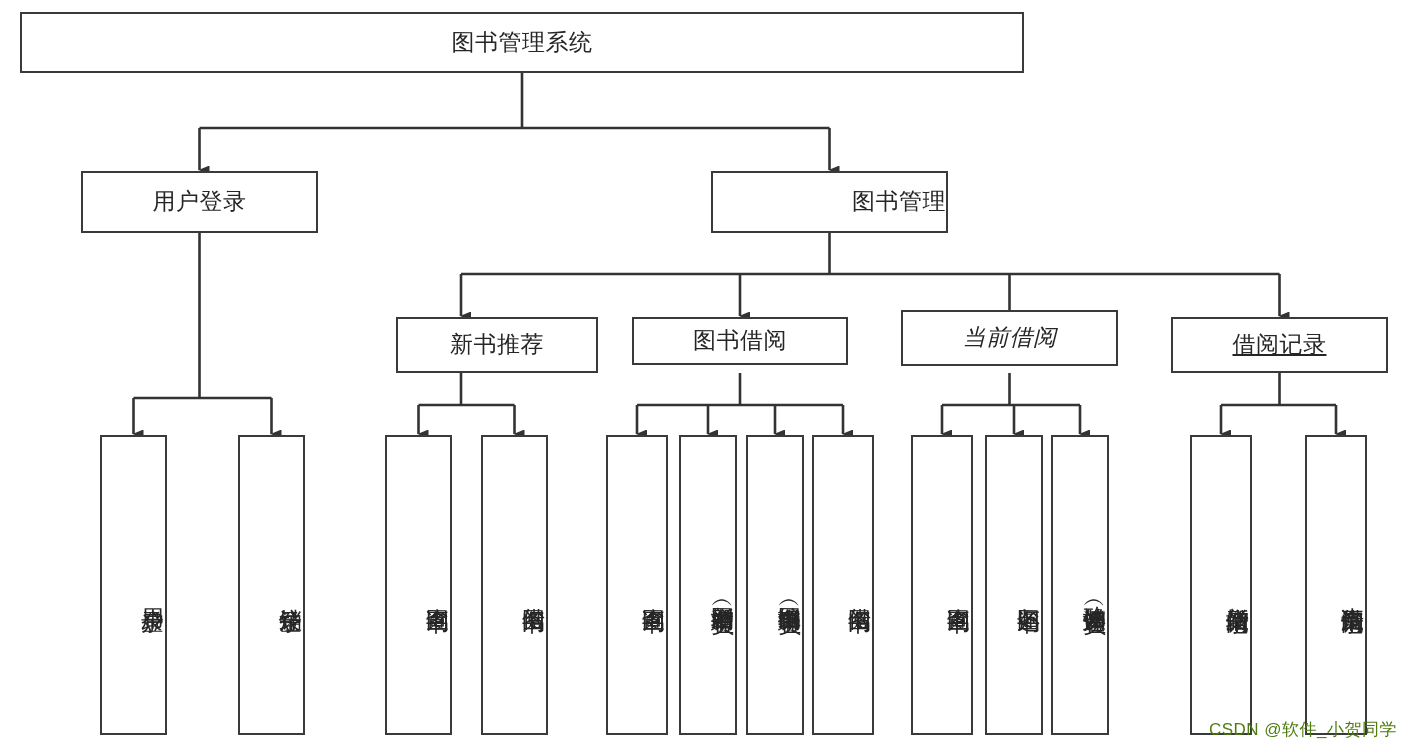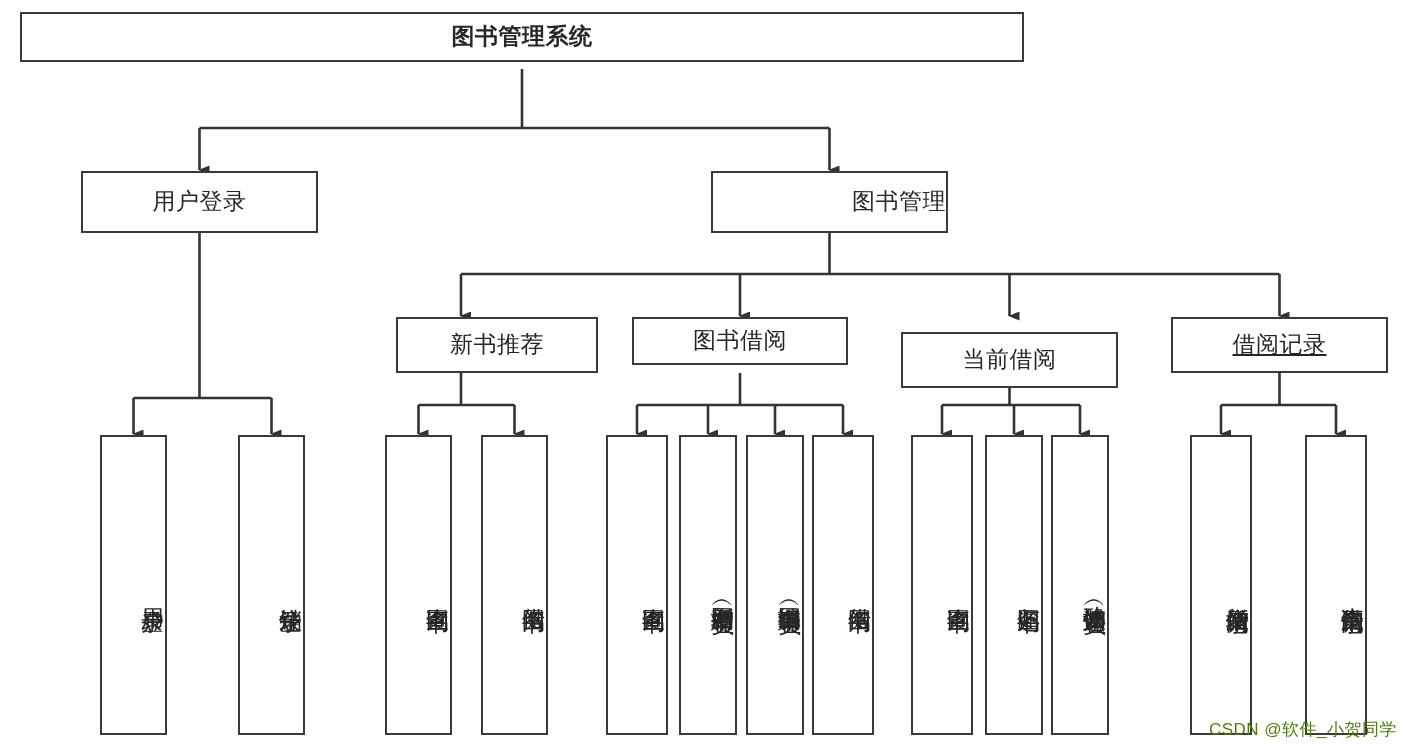--- a/index.html
+++ b/index.html
@@ -111,36 +111,36 @@
         <path d="M 1014 405 L 1014 434" marker-end="url(#arrowhead)"></path>
         <path d="M 1080 405 L 1080 434" marker-end="url(#arrowhead)"></path>
         <path d="M 1279.5 373 L 1279.5 405"></path>
         <path d="M 1221 405 L 1336 405"></path>
         <path d="M 1221 405 L 1221 434" marker-end="url(#arrowhead)"></path>
         <path d="M 1336 405 L 1336 434" marker-end="url(#arrowhead)"></path>
       </g>
   </svg>
 
   <div id="nodes-layer">
-      <div class="node root horiz" style="left: 20px; top: 12px; width: 1004px; height: 50px; font-weight: bold;">
+      <div class="node root horiz" style="left: 20px; top: 12px; width: 1004px; height: 61px;">
         <span class="node-text">图书管理系统</span>
       </div>
       <div class="node horiz" style="left: 81px; top: 171px; width: 237px; height: 62px;">
         <span class="node-text">用户登录</span>
       </div>
       <div class="node horiz" style="left: 711px; top: 171px; width: 237px; height: 62px; justify-content: flex-end;">
         <span class="node-text">图书管理</span>
       </div>
       <div class="node horiz" style="left: 360px; top: 317px; width: 202px; height: 56px; margin-left: 36px;">
         <span class="node-text">新书推荐</span>
       </div>
       <div class="node horiz" style="left: 632px; top: 317px; width: 216px; height: 48px;">
         <span class="node-text">图书借阅</span>
       </div>
-      <div class="node horiz" style="left: 901px; top: 332px; width: 217px; height: 56px;">
+      <div class="node horiz" style="left: 901px; top: 310px; width: 217px; height: 56px; font-style: italic;">
         <span class="node-text">当前借阅</span>
       </div>
       <div class="node horiz" style="left: 1171px; top: 317px; width: 217px; height: 56px; text-decoration: underline;">
         <span class="node-text">借阅记录</span>
       </div>
       <div class="node leaf" style="left: 100px; top: 435px; width: 67px; height: 300px;">
         <span class="leaf-text">用户登录</span>
       </div>
       <div class="node leaf" style="left: 238px; top: 435px; width: 67px; height: 300px;">
         <span class="leaf-text">注销登录</span>

